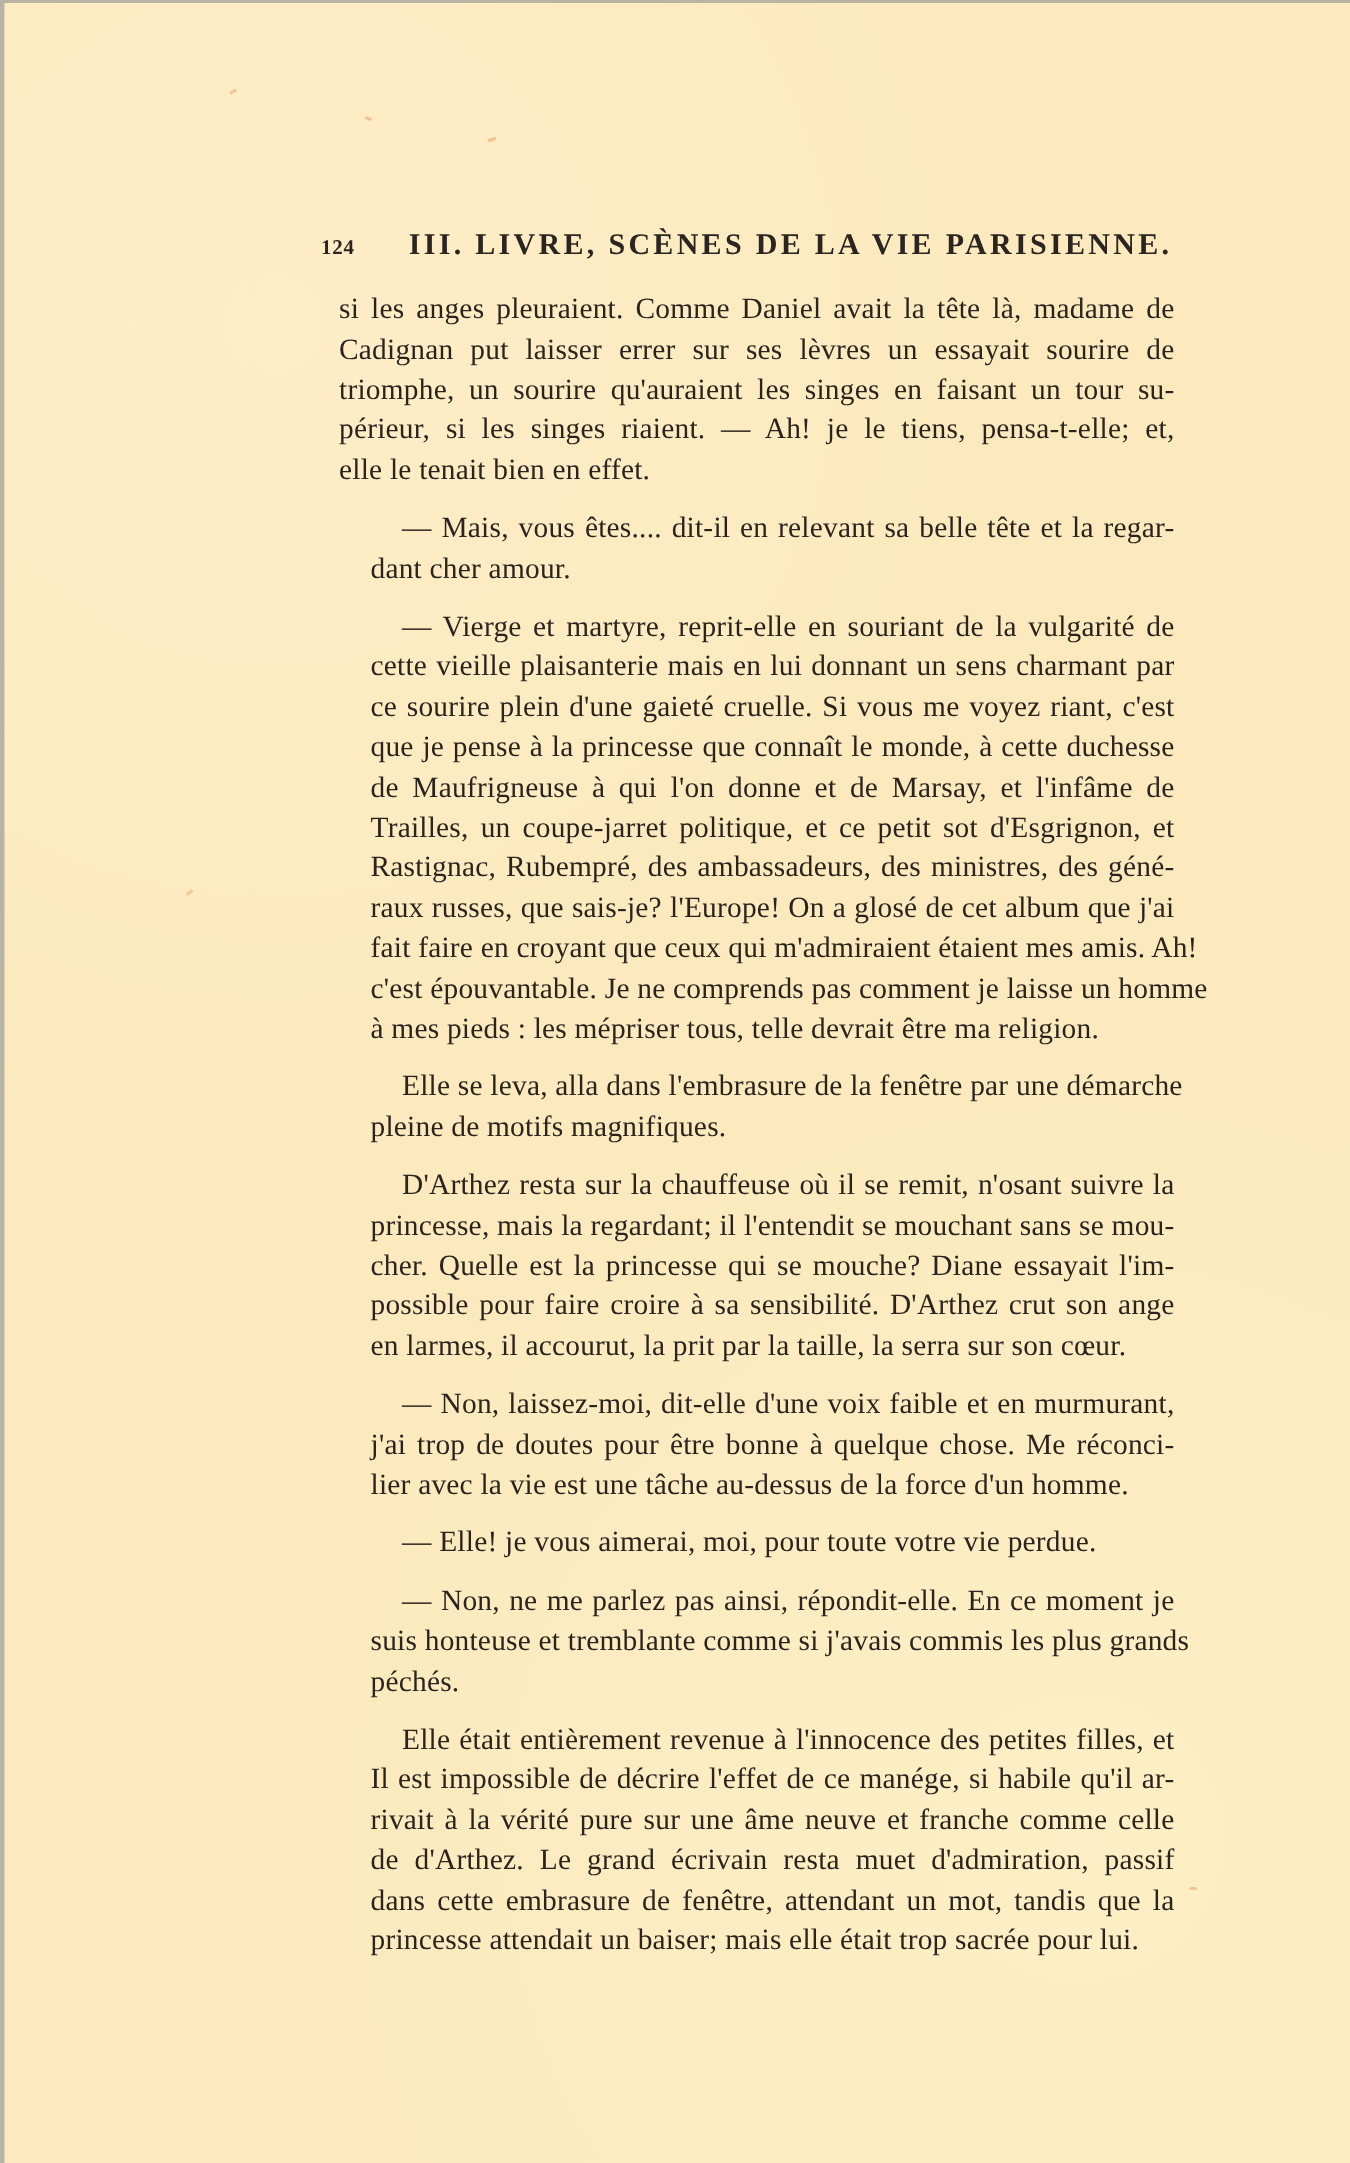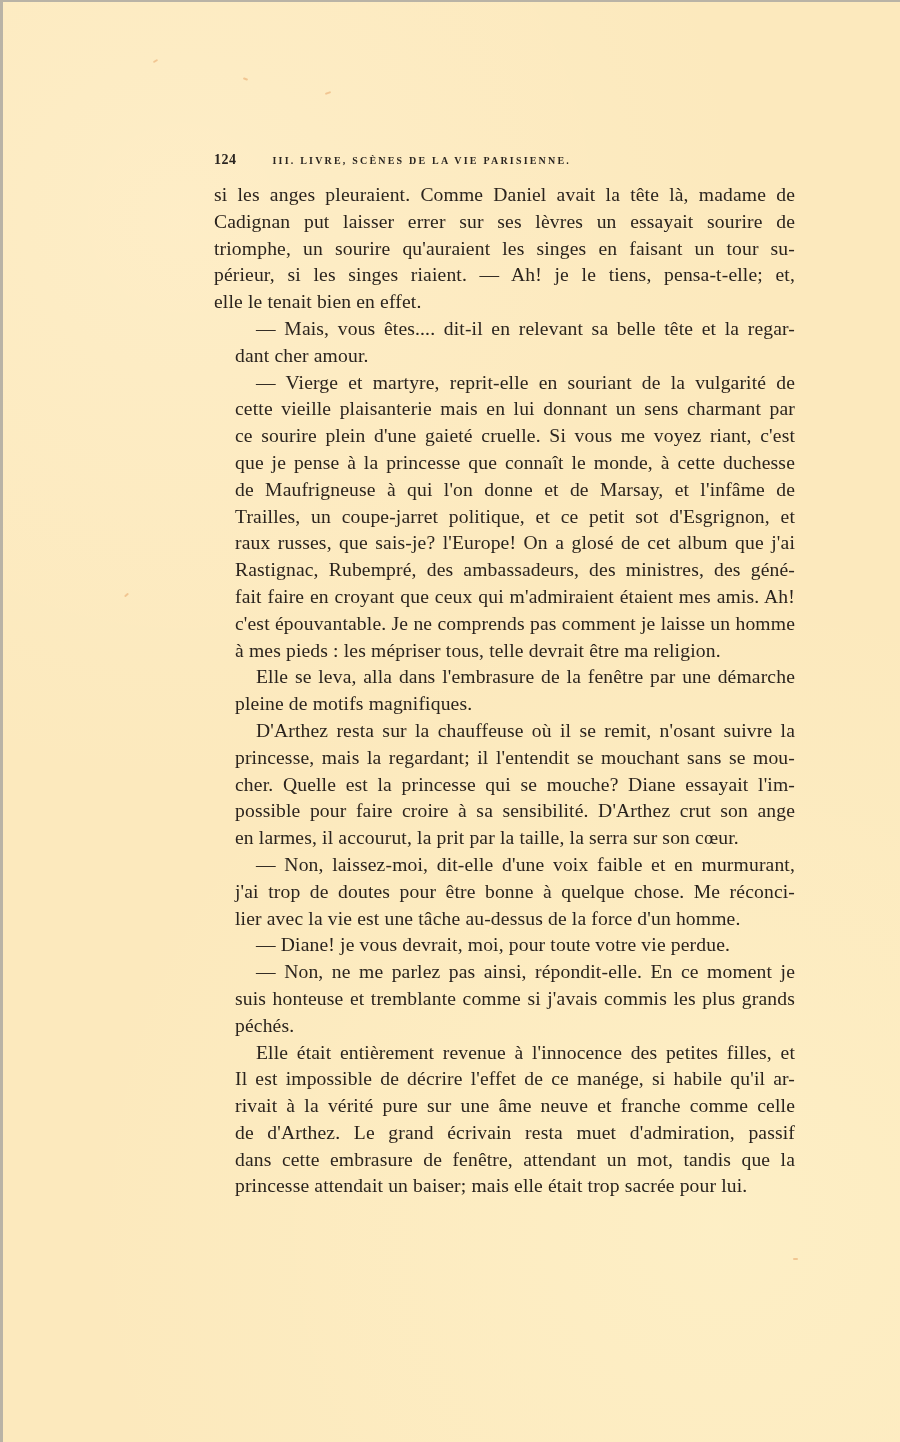--- a/index.html
+++ b/index.html
@@ -21,32 +21,32 @@
       color: #2a2520;
       display: flex; align-items: baseline;
     }
     .folio {
       font-family: "Liberation Serif", serif;
       font-size: 14px; font-weight: bold; letter-spacing: 0.5px;
     }
     .running-head {
       margin-left: 36px;
       font-family: "Liberation Serif", serif;
-      font-weight: bold; font-size: 10px; letter-spacing: 2.2px;
+      font-weight: bold; font-size: 20px; letter-spacing: 2.2px;
       white-space: nowrap;
     }
     .text-block {
       position: absolute; left: 211px; top: 180px; width: 581px;
       font-family: "Liberation Serif", serif;
       font-size: 19.6px; line-height: 26.8px;
       color: #2b241e;
       text-align: justify;
       letter-spacing: 0.15px;
     }
-    .para { margin: 0; }
+    .para { margin: 12px; }
     .para.indent { text-indent: 21px; }
     .line { display: block; text-align: justify; text-align-last: justify; white-space: nowrap; height: 26.8px; }
     .line.last { text-align-last: left; }
     .speck { position: absolute; background: #e7a66a; opacity: 0.55; border-radius: 1px; }
   </style>
 </head>
 <body>
 
 <div class="page">
   <span class="speck" style="left:322px;top:90px;width:6px;height:2px;transform:rotate(-20deg)"></span>
@@ -72,22 +72,22 @@
         <span class="line" style="padding-left: 21px;">— Mais, vous êtes.... dit-il en relevant sa belle tête et la regar-</span>
         <span class="line last">dant cher amour.</span>
       </div>
       <div class="para indent">
         <span class="line" style="padding-left: 21px;">— Vierge et martyre, reprit-elle en souriant de la vulgarité de</span>
         <span class="line">cette vieille plaisanterie mais en lui donnant un sens charmant par</span>
         <span class="line">ce sourire plein d'une gaieté cruelle. Si vous me voyez riant, c'est</span>
         <span class="line">que je pense à la princesse que connaît le monde, à cette duchesse</span>
         <span class="line">de Maufrigneuse à qui l'on donne et de Marsay, et l'infâme de</span>
         <span class="line">Trailles, un coupe-jarret politique, et ce petit sot d'Esgrignon, et</span>
+        <span class="line">Rastignac, Rubempré, des ambassadeurs, des ministres, des géné-</span>
         <span class="line">raux russes, que sais-je? l'Europe! On a glosé de cet album que j'ai</span>
-        <span class="line">Rastignac, Rubempré, des ambassadeurs, des ministres, des géné-</span>
         <span class="line">fait faire en croyant que ceux qui m'admiraient étaient mes amis. Ah!</span>
         <span class="line">c'est épouvantable. Je ne comprends pas comment je laisse un homme</span>
         <span class="line last">à mes pieds : les mépriser tous, telle devrait être ma religion.</span>
       </div>
       <div class="para indent">
         <span class="line" style="padding-left: 21px;">Elle se leva, alla dans l'embrasure de la fenêtre par une démarche</span>
         <span class="line last">pleine de motifs magnifiques.</span>
       </div>
       <div class="para indent">
         <span class="line" style="padding-left: 21px;">D'Arthez resta sur la chauffeuse où il se remit, n'osant suivre la</span>
@@ -95,21 +95,21 @@
         <span class="line">cher. Quelle est la princesse qui se mouche? Diane essayait l'im-</span>
         <span class="line">possible pour faire croire à sa sensibilité. D'Arthez crut son ange</span>
         <span class="line last">en larmes, il accourut, la prit par la taille, la serra sur son cœur.</span>
       </div>
       <div class="para indent">
         <span class="line" style="padding-left: 21px;">— Non, laissez-moi, dit-elle d'une voix faible et en murmurant,</span>
         <span class="line">j'ai trop de doutes pour être bonne à quelque chose. Me réconci-</span>
         <span class="line last">lier avec la vie est une tâche au-dessus de la force d'un homme.</span>
       </div>
       <div class="para indent">
-        <span class="line last" style="padding-left: 21px;">— Diane! je vous devrait, moi, pour toute votre vie perdue.</span>
+        <span class="line last" style="padding-left: 21px;">— Elle! je vous aimerai, moi, pour toute votre vie perdue.</span>
       </div>
       <div class="para indent">
         <span class="line" style="padding-left: 21px;">— Non, ne me parlez pas ainsi, répondit-elle. En ce moment je</span>
         <span class="line">suis honteuse et tremblante comme si j'avais commis les plus grands</span>
         <span class="line last">péchés.</span>
       </div>
       <div class="para indent">
         <span class="line" style="padding-left: 21px;">Elle était entièrement revenue à l'innocence des petites filles, et</span>
         <span class="line">Il est impossible de décrire l'effet de ce manége, si habile qu'il ar-</span>
         <span class="line">rivait à la vérité pure sur une âme neuve et franche comme celle</span>

